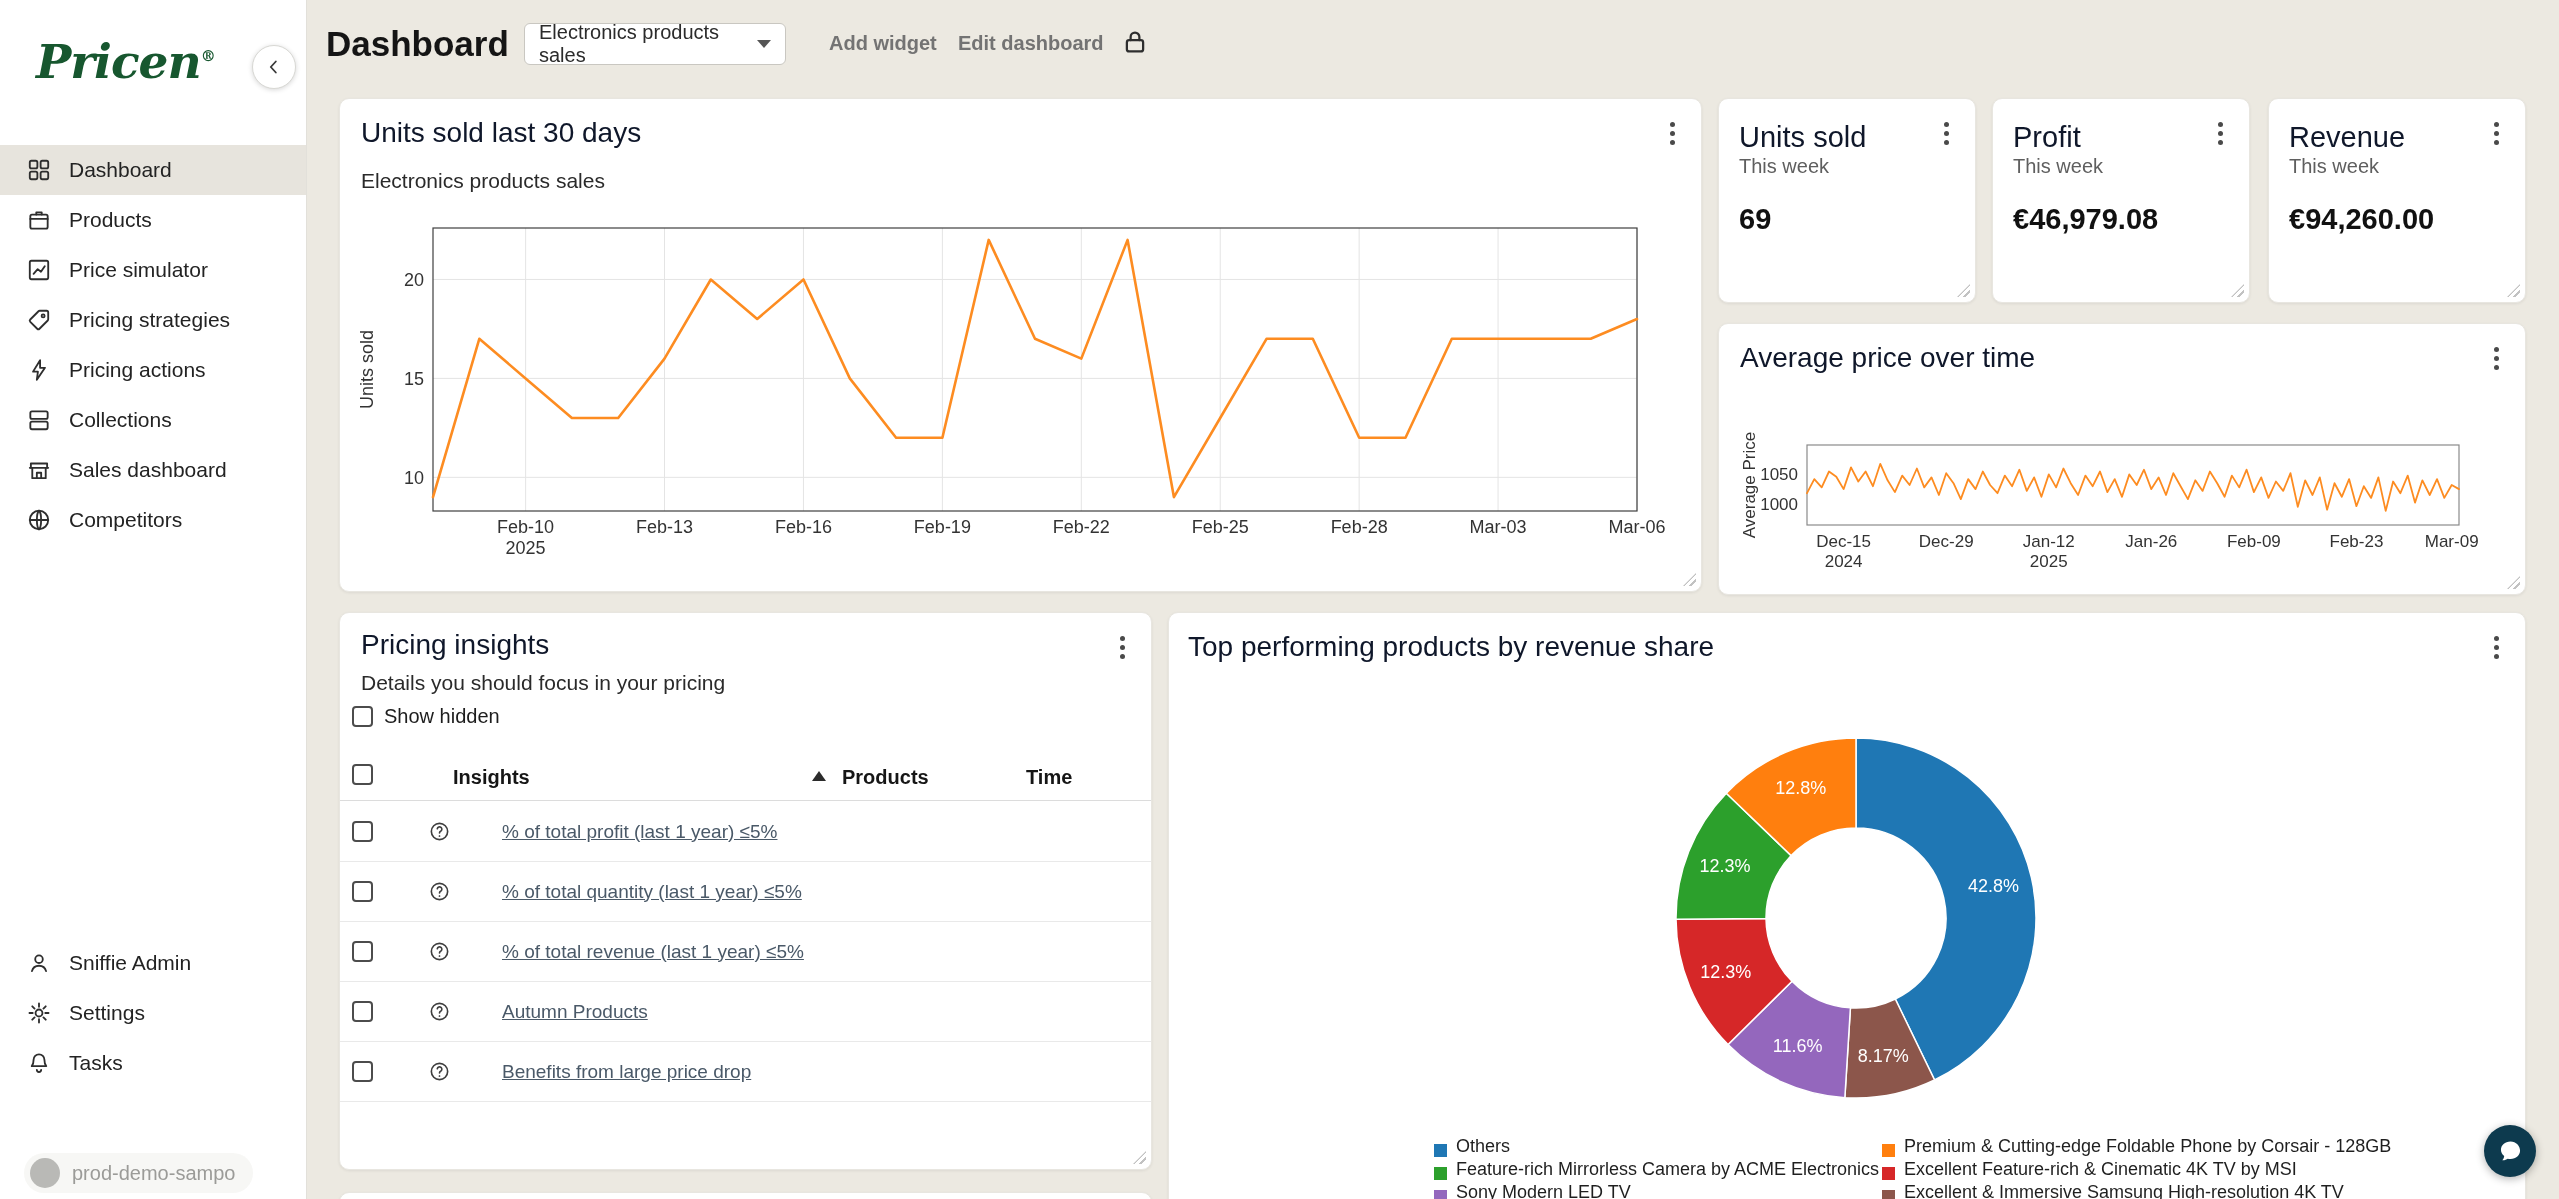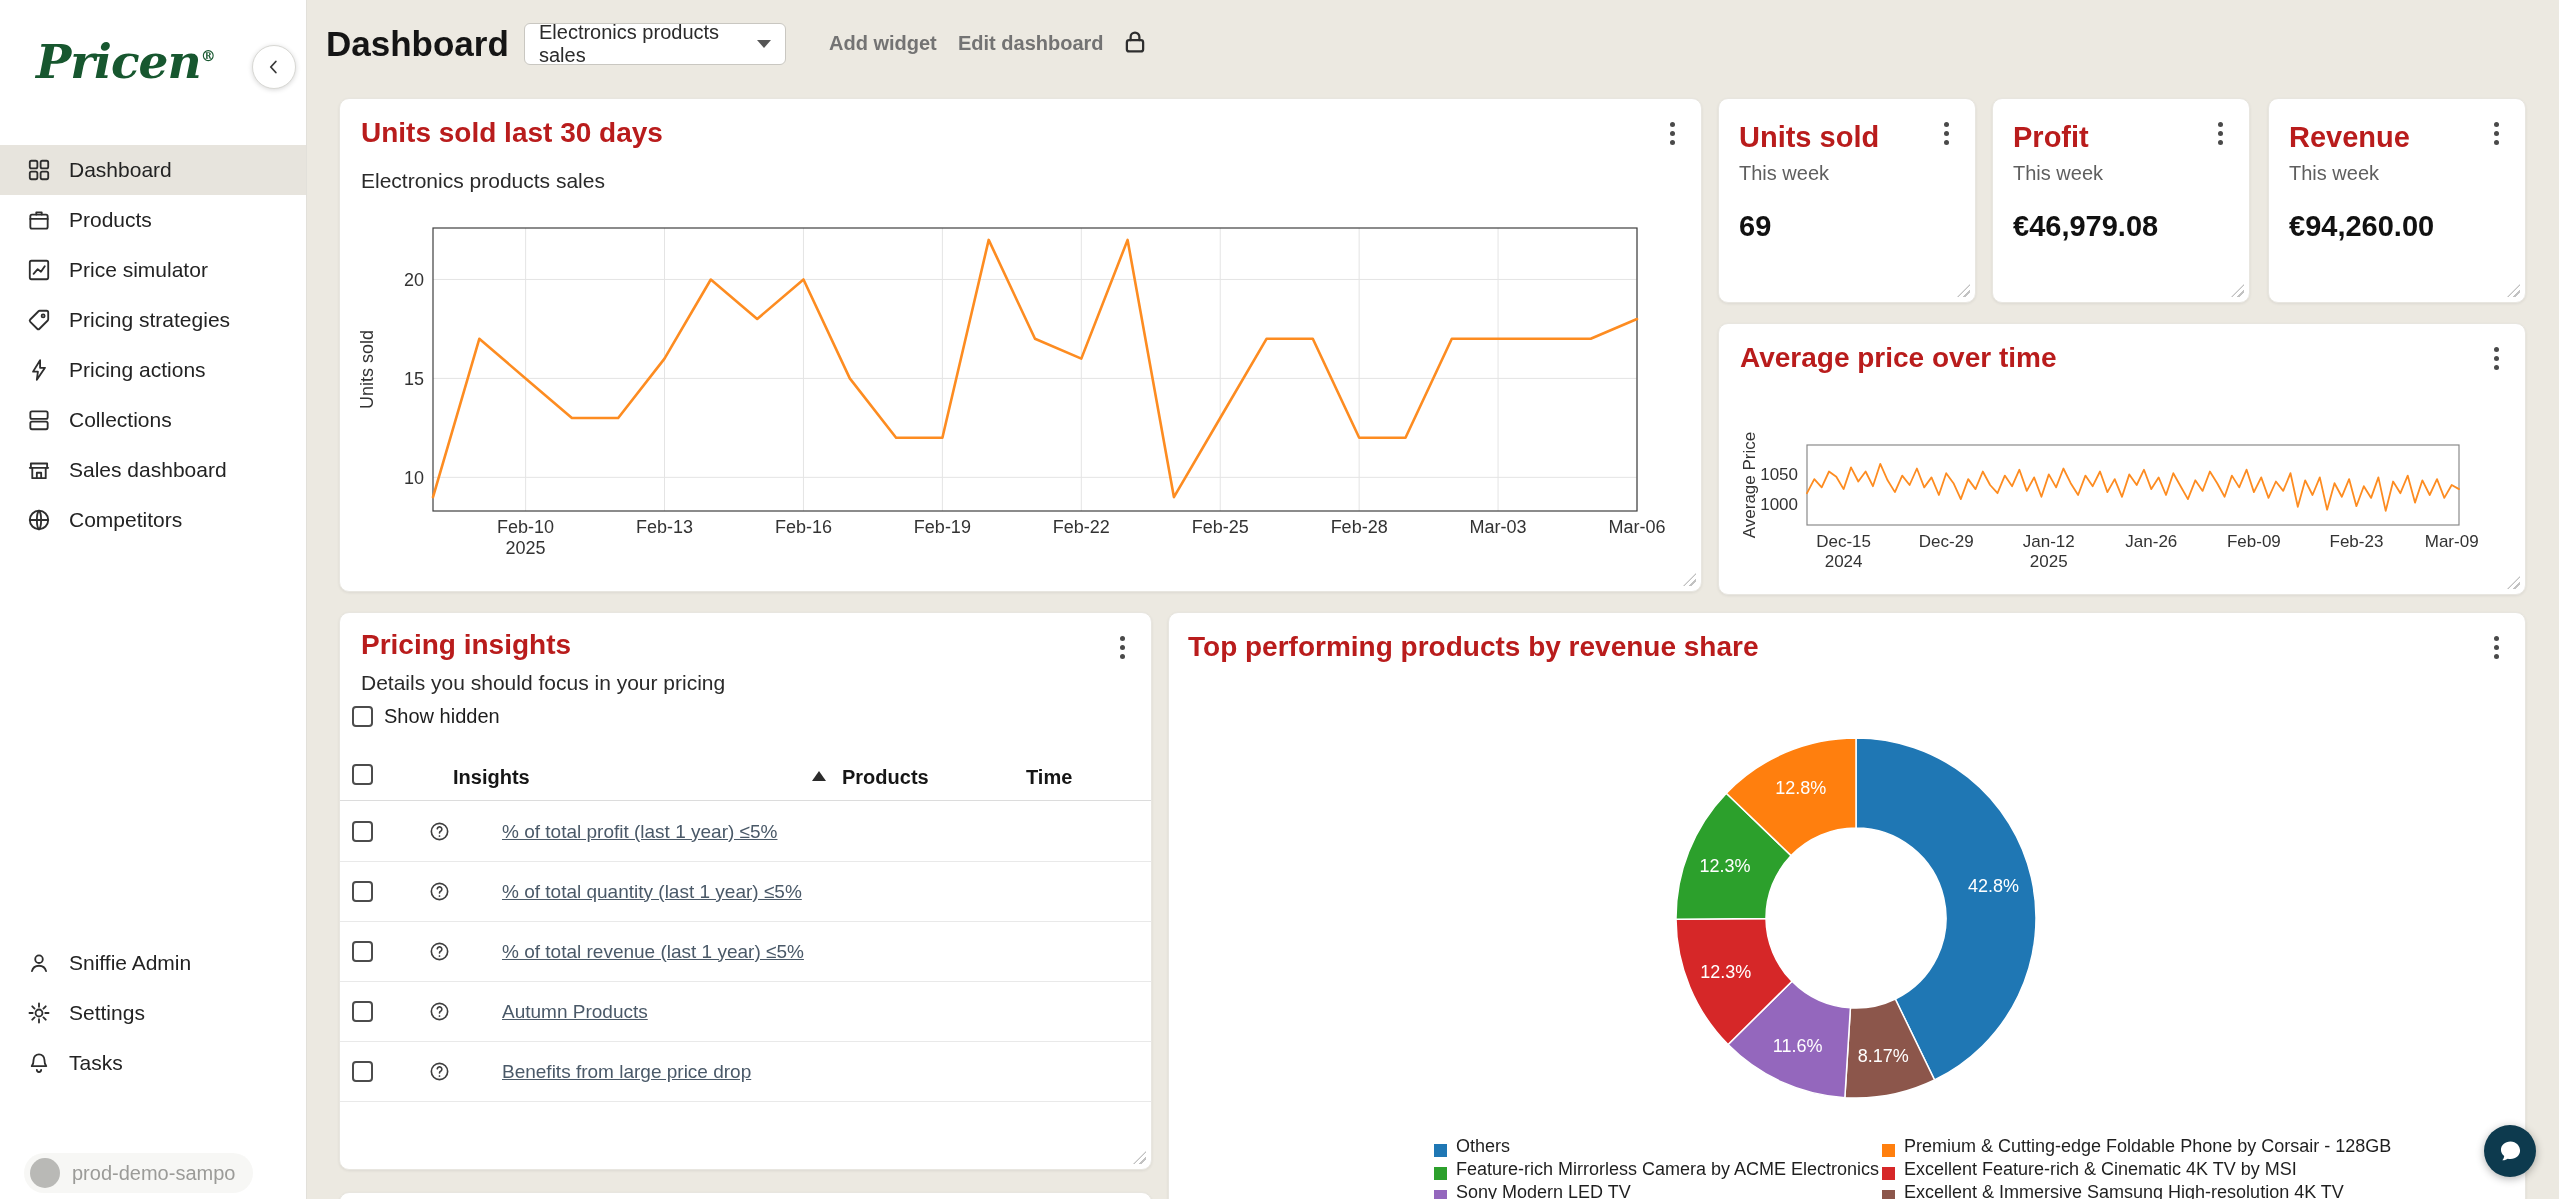--- a/index.html
+++ b/index.html
@@ -39,40 +39,40 @@
   .caret{width:0;height:0;border-left:7px solid transparent;border-right:7px solid transparent;
          border-top:8px solid #555;}
   .hlink{position:absolute;top:32px;font-size:20px;font-weight:600;color:#737373;
          text-decoration:none;cursor:pointer;}
   .lock{position:absolute;left:1120px;top:26px;width:30px;height:32px;cursor:pointer;}
   .lock svg{width:30px;height:32px;stroke:#2e2e2e;fill:none;stroke-width:1.8;stroke-linecap:round;}
 
   
   .card{position:absolute;background:#fff;border-radius:10px;border:1px solid #e8e6e0;
         box-shadow:0 1px 3px rgba(0,0,0,.07);}
-  .card h2{font-size:28px;font-weight:bold;color:#b91c1c;}
+  .card h2{font-size:28px;font-weight:normal;color:#0f172a;}
   .kebab{position:absolute;top:14px;right:12px;width:34px;height:40px;display:flex;
          flex-direction:column;align-items:center;justify-content:center;gap:4px;cursor:pointer;}
   .kebab i{width:5px;height:5px;border-radius:50%;background:#4a4a4a;}
   .resize-handle{position:absolute;right:5px;bottom:5px;width:13px;height:13px;cursor:nwse-resize;
         background:repeating-linear-gradient(135deg,transparent 0 3px,#c2c2c2 3px 5px);
         clip-path:polygon(100% 0,100% 100%,0 100%);}
   .card .sub{font-size:21px;color:#2a2a2a;}
 
   
   #card-units{left:339px;top:98px;width:1363px;height:494px;}
   #card-units h2{position:absolute;left:21px;top:18px;}
   #card-units .sub{position:absolute;left:21px;top:70px;}
   #units-chart{position:absolute;left:0;top:112px;}
 
   
   .kpi{top:98px;width:258px;height:205px;padding:22px 0 0 20px;}
   #kpi-units{left:1718px;} #kpi-profit{left:1992px;} #kpi-revenue{left:2268px;}
   .kpi h2{font-size:29px;}
-  .kpi-period{font-size:20px;color:#5f5f5f;margin-top:8px;}
+  .kpi-period{font-size:20px;color:#5f5f5f;margin-top:1px;}
   .kpi-value{font-size:29px;font-weight:bold;color:#111;margin-top:25px;}
 
   
   #card-avg{left:1718px;top:323px;width:808px;height:272px;}
   #card-avg h2{position:absolute;left:21px;top:18px;}
   #avg-chart{position:absolute;left:0;top:82px;}
 
   
   #card-insights{left:339px;top:612px;width:813px;height:558px;}
   #card-insights h2{position:absolute;left:21px;top:16px;}

